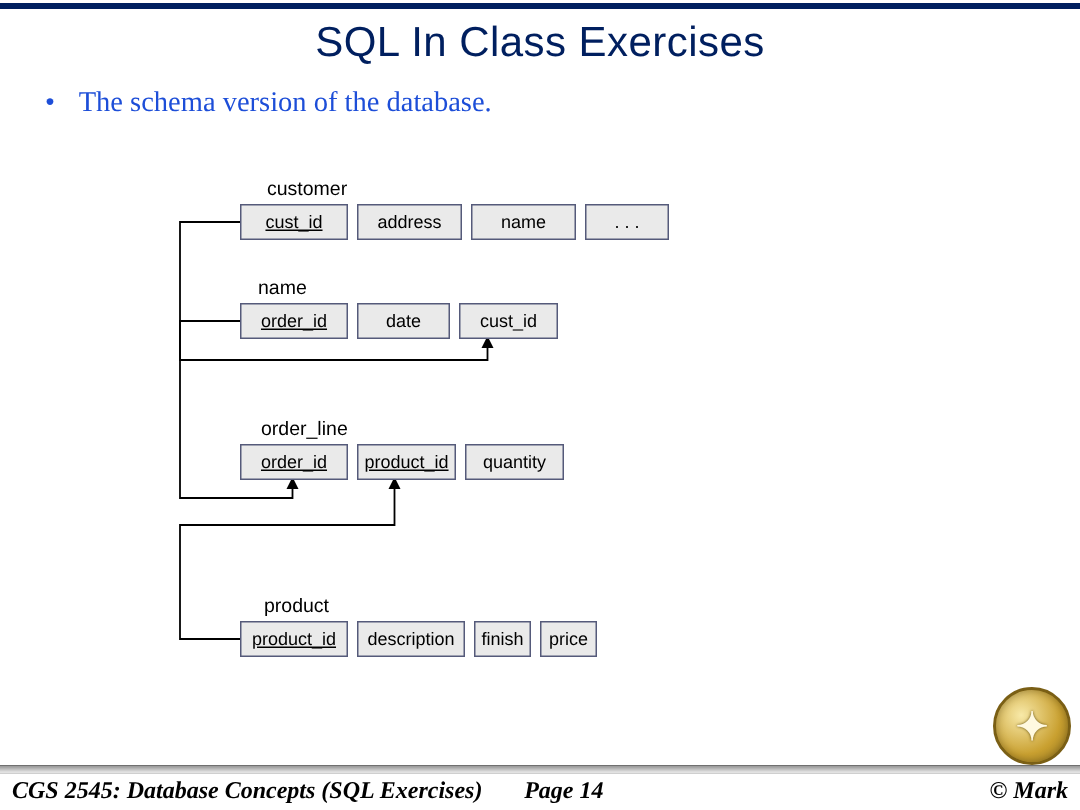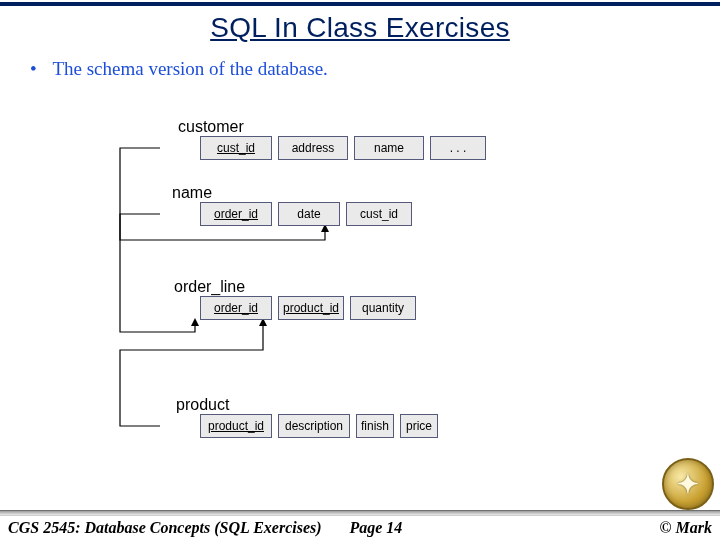--- a/index.html
+++ b/index.html
@@ -29,21 +29,20 @@
   .title {
     position: absolute;
     top: 12px;
     left: 0;
     width: 720px;
     text-align: center;
     font-family: Arial, Helvetica, sans-serif;
     font-size: 28px;
     color: var(--navy);
     letter-spacing: 0.3px;
-    text-decoration: underline;
   }
   .bullet-row {
     position: absolute;
     top: 58px;
     left: 30px;
     font-size: 19px;
     color: #1d4ed8;
   }
   .bullet-row .dot {
     display: inline-block;
@@ -52,28 +51,27 @@
   .diagram {
     position: absolute;
     top: 100px;
     left: 60px;
     width: 580px;
     height: 390px;
   }
   .tbl-label {
     position: absolute;
     font-family: Arial, Helvetica, sans-serif;
-    font-size: 16px;
+    font-size: 13px;
     color: #000;
   }
   .row {
     position: absolute;
     display: flex;
     gap: 6px;
-    margin-left: 40px;
   }
   .field {
     height: 24px;
     line-height: 22px;
     background: var(--field-bg);
     border: 1px solid var(--field-border);
     font-family: Arial, Helvetica, sans-serif;
     font-size: 12px;
     text-align: center;
     color: #000;

